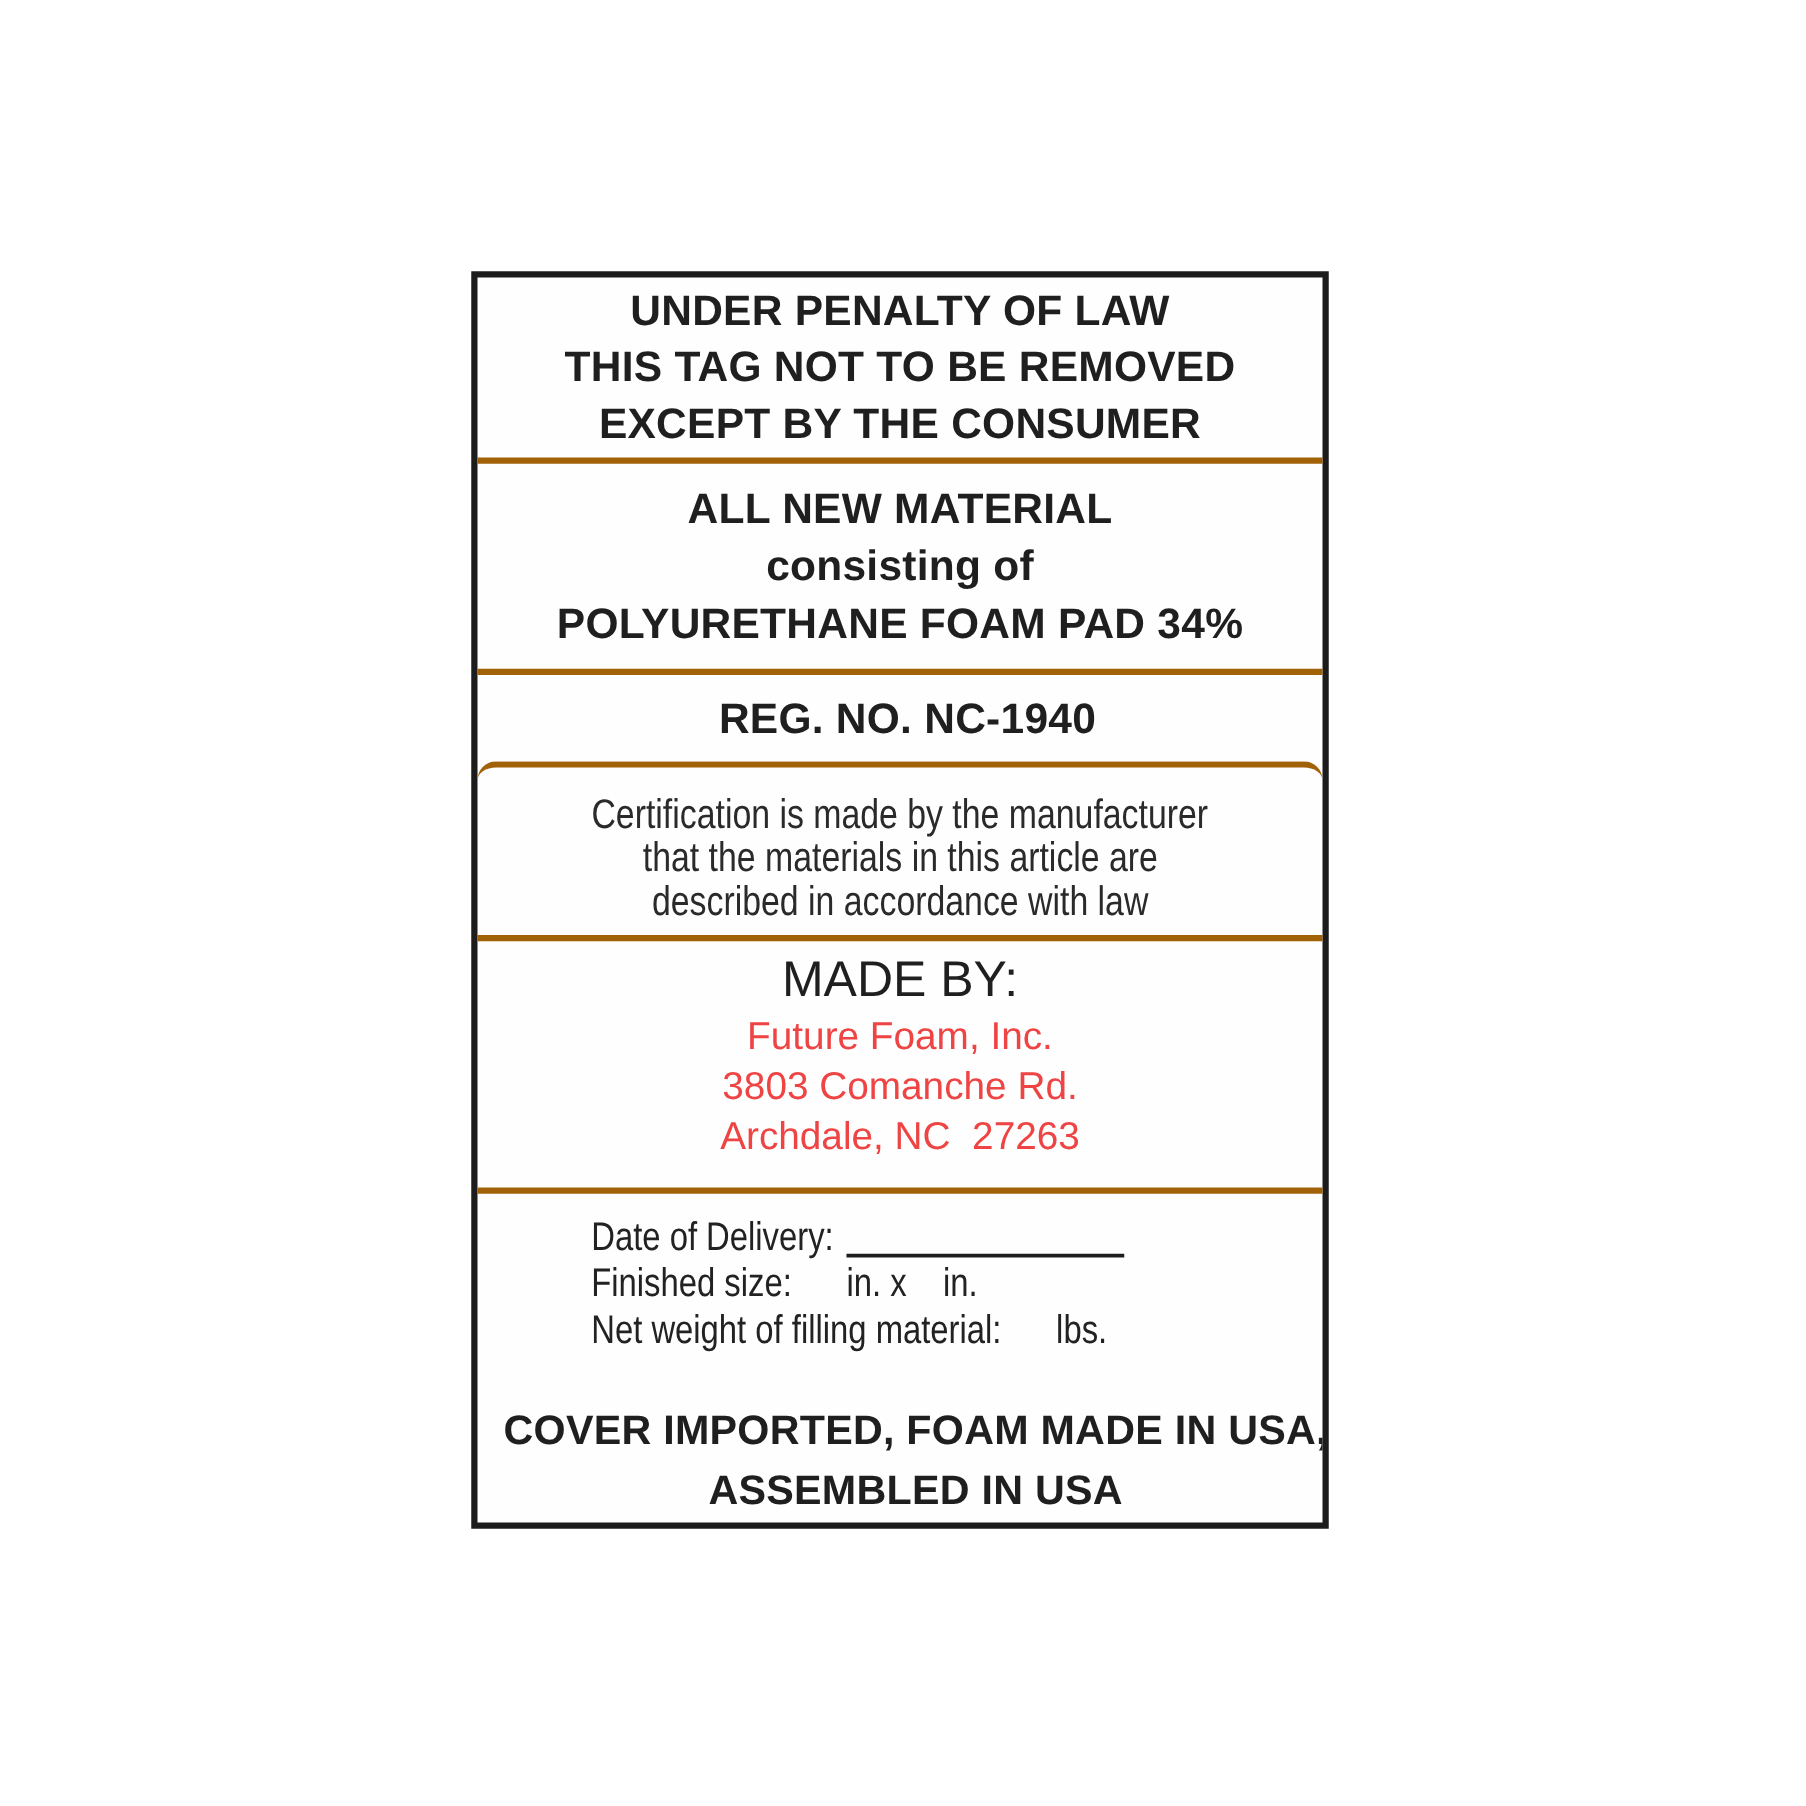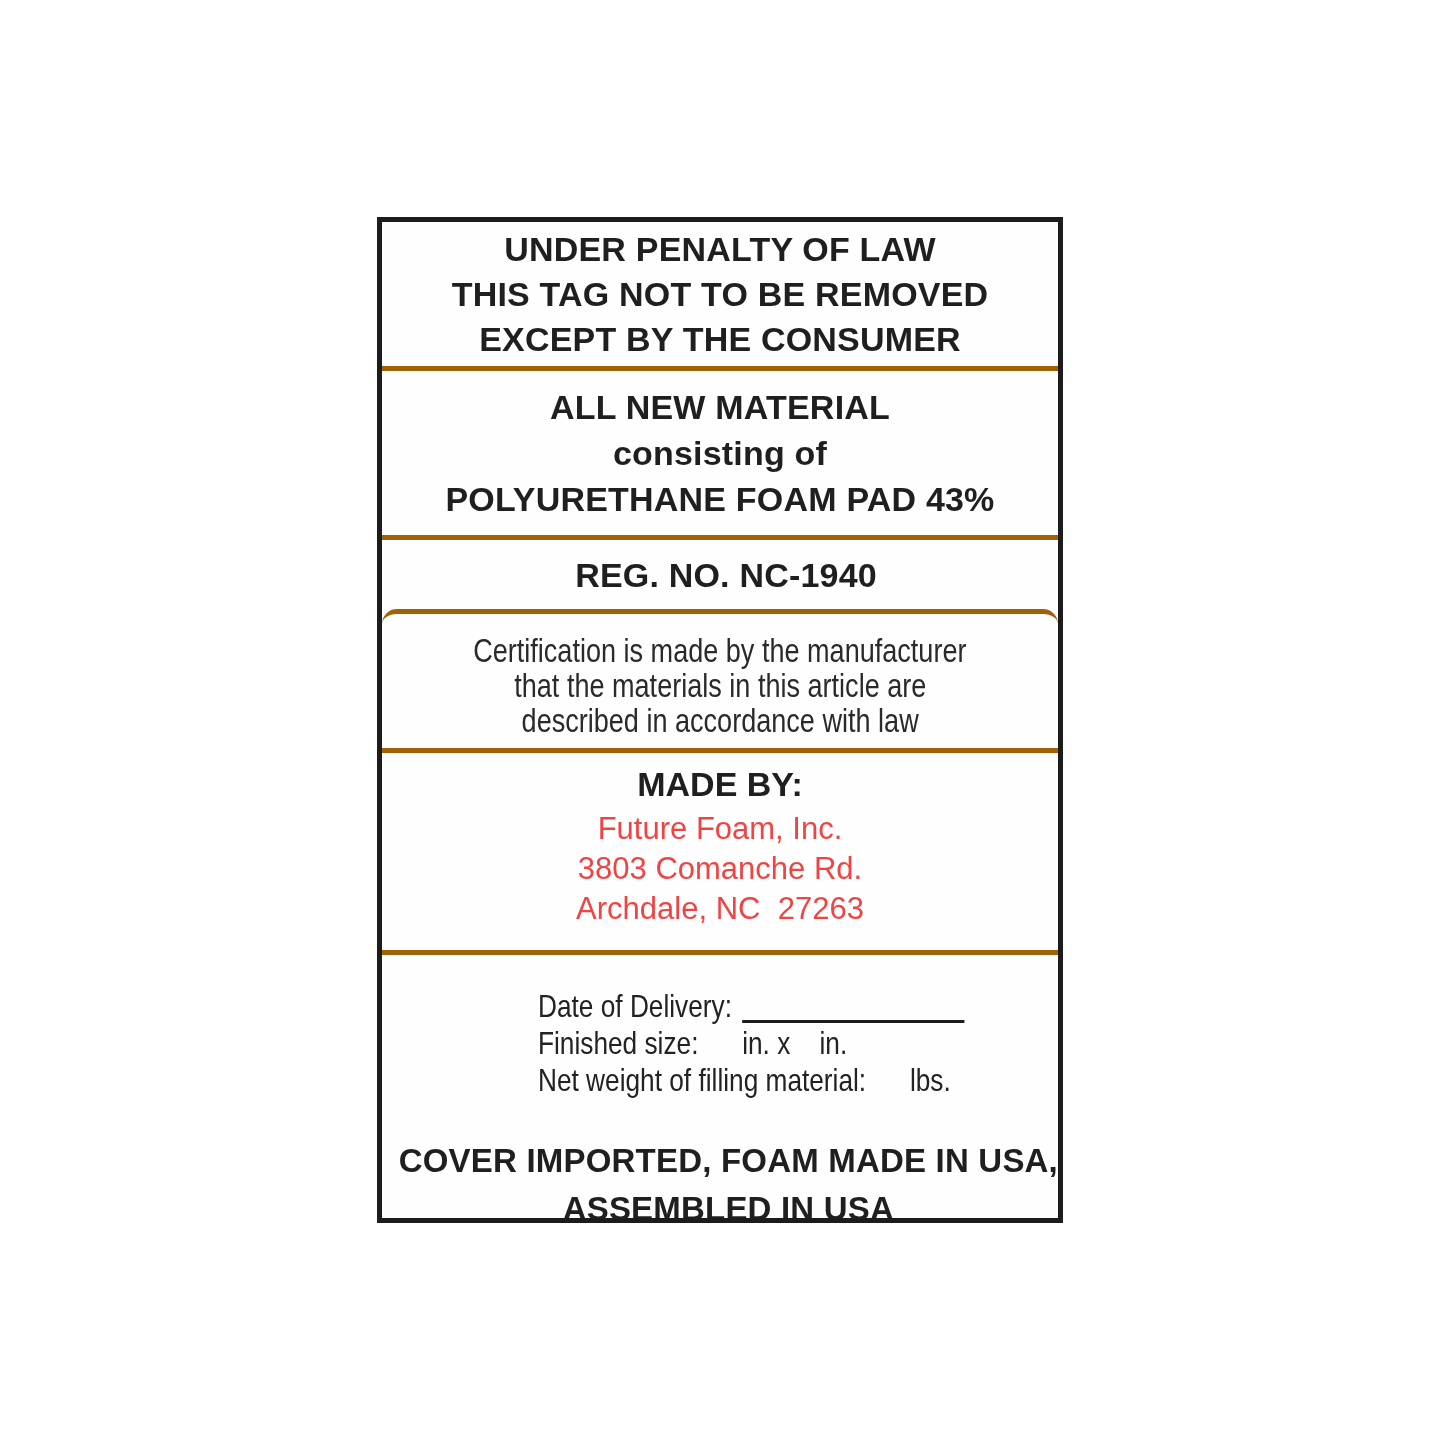--- a/index.html
+++ b/index.html
@@ -33,21 +33,21 @@
     border-top: 5px solid #a16207;
     overflow: hidden;
   }
   .sec:first-child { border-top: none; }
 
   .sec-penalty  { height: 144px; }
   .sec-material { height: 169px; }
   .sec-reg      { height: 74px; padding-left: 12px; }
   .sec-cert     { height: 139px; padding-top: 8px; border-radius: 15px; }
   .sec-madeby   { height: 202px; justify-content: flex-start; padding-top: 8px; }
-  .sec-bottom   { flex: 1; justify-content: flex-start; align-items: flex-end; text-align: left; padding: 33px 0 0 25px; }
+  .sec-bottom   { flex: 1; justify-content: flex-start; align-items: center; text-align: left; padding: 16px 0 0 25px; }
 
   .bold-line {
     font-weight: bold;
     font-size: 34px;
     line-height: 45px;
     white-space: pre;
     letter-spacing: 0.2px;
   }
   .sec-material .bold-line { line-height: 46px; }
 
@@ -60,22 +60,22 @@
   }
   .cert-line {
     font-size: 33px;
     line-height: 35px;
     white-space: pre;
     transform: scaleX(0.82);
     transform-origin: center;
     color: #2a2a2a;
   }
   .madeby-heading {
-    font-weight: bold;
-    font-size: 34px;
+    font-weight: normal;
+    font-size: 40px;
     line-height: 46px;
     margin-bottom: 2px;
     white-space: pre;
   }
   .addr-line {
     font-size: 31px;
     line-height: 40px;
     white-space: pre;
     color: #ef4444;
   }
@@ -114,21 +114,21 @@
 
     <section class="sec sec-penalty">
       <div class="bold-line">UNDER PENALTY OF LAW</div>
       <div class="bold-line">THIS TAG NOT TO BE REMOVED</div>
       <div class="bold-line">EXCEPT BY THE CONSUMER</div>
     </section>
 
     <section class="sec sec-material">
       <div class="bold-line">ALL NEW MATERIAL</div>
       <div class="bold-line">consisting of</div>
-      <div class="bold-line">POLYURETHANE FOAM PAD 43%</div>
+      <div class="bold-line">POLYURETHANE FOAM PAD 34%</div>
     </section>
 
     <section class="sec sec-reg">
       <div class="reg-line">REG. NO. NC-1940</div>
     </section>
 
     <section class="sec sec-cert">
       <div class="cert-line">Certification is made by the manufacturer</div>
       <div class="cert-line">that the materials in this article are</div>
       <div class="cert-line">described in accordance with law</div>

